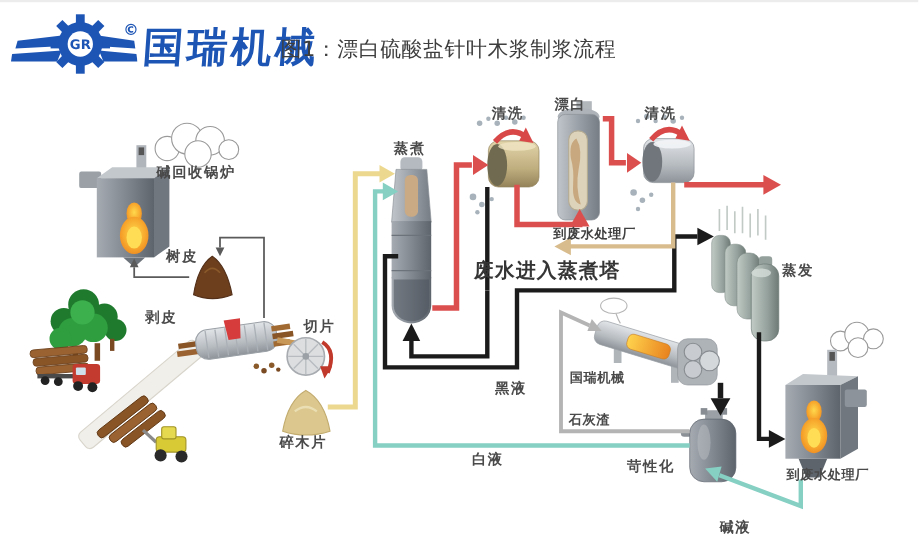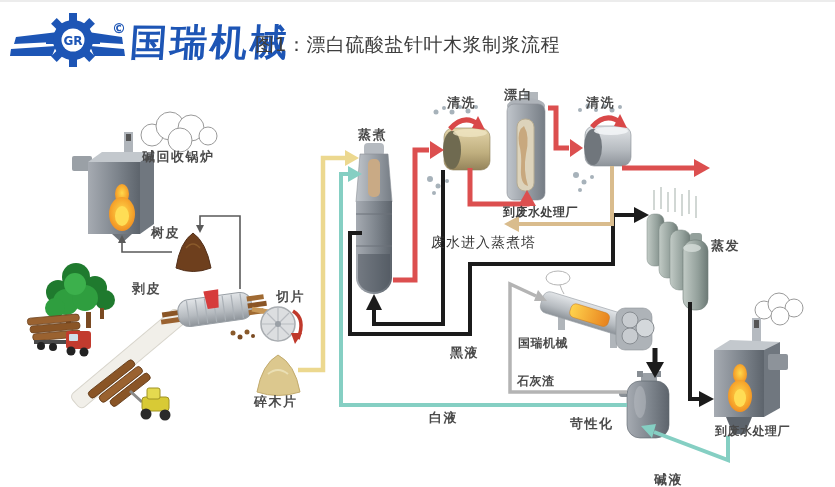--- a/index.html
+++ b/index.html
@@ -7,21 +7,21 @@
          font-family:"DejaVu Sans","Liberation Sans",sans-serif;border-top:2px solid #ececec;}
   .diagram{position:absolute;left:0;top:0;}
   .logo{position:absolute;left:10px;top:8px;}
   .copyright{position:absolute;left:112px;top:18px;color:#1d55b5;font-size:14px;font-weight:700;}
   .brand{position:absolute;left:130px;top:16px;color:#1d55b5;font-size:37px;font-weight:900;
          letter-spacing:3px;transform:skewX(-4deg);}
   .title{position:absolute;left:255px;top:30px;color:#3e3e3e;font-size:19px;font-weight:400;letter-spacing:.5px;}
   .lbl{position:absolute;font-size:13px;font-weight:600;color:#4a4a4a;white-space:nowrap;letter-spacing:1.5px;}
   .lbl.sm{font-size:12px;letter-spacing:.5px;}
   .lbl.tan{color:#404040;font-size:12px;letter-spacing:.5px;}
-  .lbl.dark{color:#353535;font-weight:400;font-size:14px;letter-spacing:1px;}
+  .lbl.dark{color:#353535;font-weight:700;font-size:18px;letter-spacing:1px;}
 </style>
 </head>
 <body>
 
 <div class="stage">
 
   <svg class="logo" width="115" height="60" viewBox="0 0 115 60">
     <g fill="#1d55b5">
       <polygon points="6,27 48,22 44,32 4,34"></polygon>
       <polygon points="1,39 46,36 42,46 0,46"></polygon>

